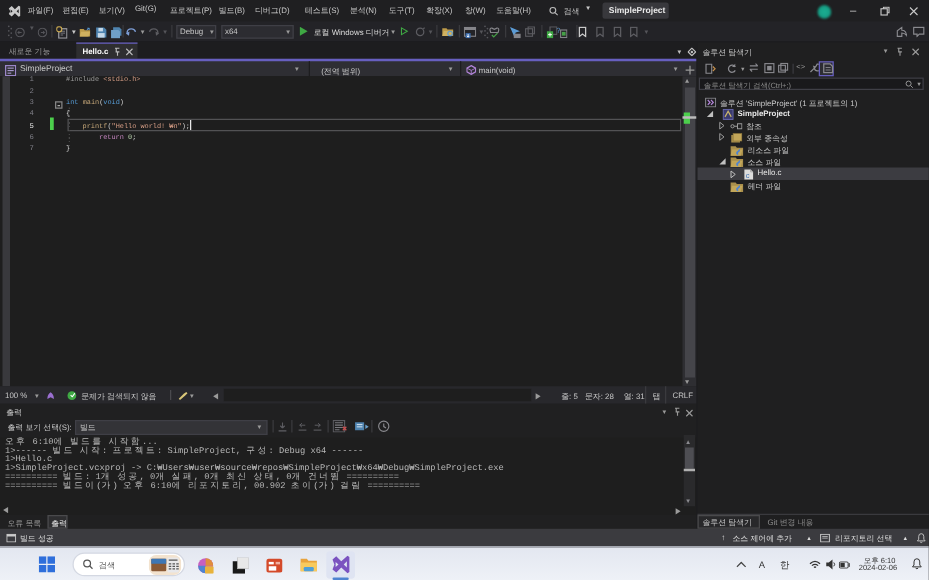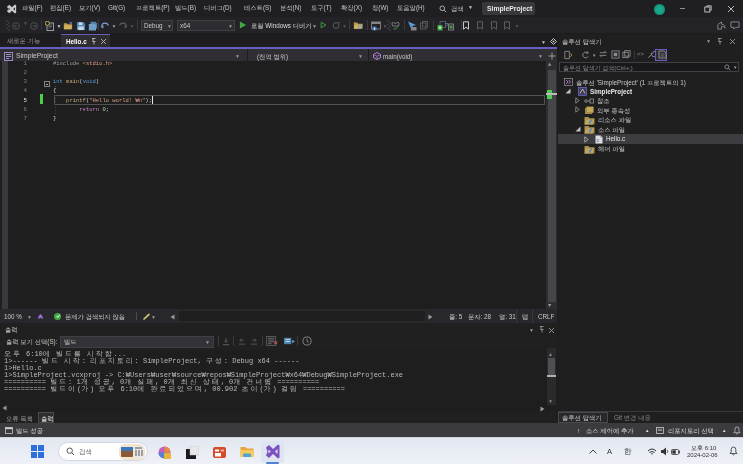--- a/index.html
+++ b/index.html
@@ -332,25 +332,25 @@
         <path d="M10 4l3 2-3 2z" fill="#6aa1cc"></path>
       </svg>
   <div class="abs" style="left:297px;top:13px;width:1px;height:10px;background:#3a3a3e"></div>
   <svg class="ico" style="left:302px;top:13px" width="10" height="10" viewBox="0 0 11 11">
         <circle cx="5.5" cy="5.5" r="4.5" fill="none" stroke="#8a8a8f" stroke-width="1"></circle>
         <path d="M5.5 3v2.8l2 1.2" stroke="#8a8a8f" stroke-width="1" fill="none"></path>
       </svg>
 
   <div class="abs" style="left:0;top:27px;width:557px;height:62px;background:#1e1e1e;"></div>
   <div class="abs" style="left:4px;top:28px;font-family:'Liberation Mono',monospace;font-size:7px;line-height:6.9px;color:#b9b9b9;white-space:pre;"><i>오후</i> 6:10<i>에</i> <i>빌드를</i> <i>시작함</i>...
-1&gt;------ <i>빌드</i> <i>시작</i>: <i>리포지토리</i>: SimpleProject, <i>구성</i>: Debug x64 ------
+1&gt;------ <i>빌드</i> <i>시작</i>: <i>프로젝트</i>: SimpleProject, <i>구성</i>: Debug x64 ------
 1&gt;Hello.c
 1&gt;SimpleProject.vcxproj -&gt; C:₩Users₩user₩source₩repos₩SimpleProject₩x64₩Debug₩SimpleProject.exe
 ========== <i>빌드</i>: 1<i>개</i> <i>성공</i>, 0<i>개</i> <i>실패</i>, 0<i>개</i> <i>최신</i> <i>상태</i>, 0<i>개</i> <i>건너뜀</i> ==========
-========== <i>빌드이</i>(<i>가</i>) <i>오후</i> 6:10<i>에</i> <i>완료되었으며</i>, 00.902 <i>초이</i>(<i>가</i>) <i>걸림</i> ==========</div>
+========== <i>빌드이</i>(<i>가</i>) <i>오후</i> 6:10<i>에</i> <i>리포지토리</i>, 00.902 <i>초이</i>(<i>가</i>) <i>걸림</i> ==========</div>
   <svg class="ico" style="left:2px;top:81.5px" width="5" height="6" viewBox="0 0 5 6">
         <path d="M4.5 0.5v5L0.5 3z" fill="#9a9a9a"></path>
       </svg>
   <svg class="ico" style="left:540px;top:83px" width="5" height="6" viewBox="0 0 5 6">
         <path d="M0.5 0.5v5L4.5 3z" fill="#9a9a9a"></path>
       </svg>
   <div class="abs" style="left:546.5px;top:25px;width:9.5px;height:57px;background:#2a2a2c;">
     <span class="t" style="left:1.5px;top:3px;font-size:5px;color:#8a8a8f">▲</span>
     <div class="abs" style="left:1px;top:10px;width:7.5px;height:17px;background:#4e4e53;"></div>
     <div class="abs" style="left:0;top:27.3px;width:9.5px;height:1.5px;background:#b0b0b0;"></div>

